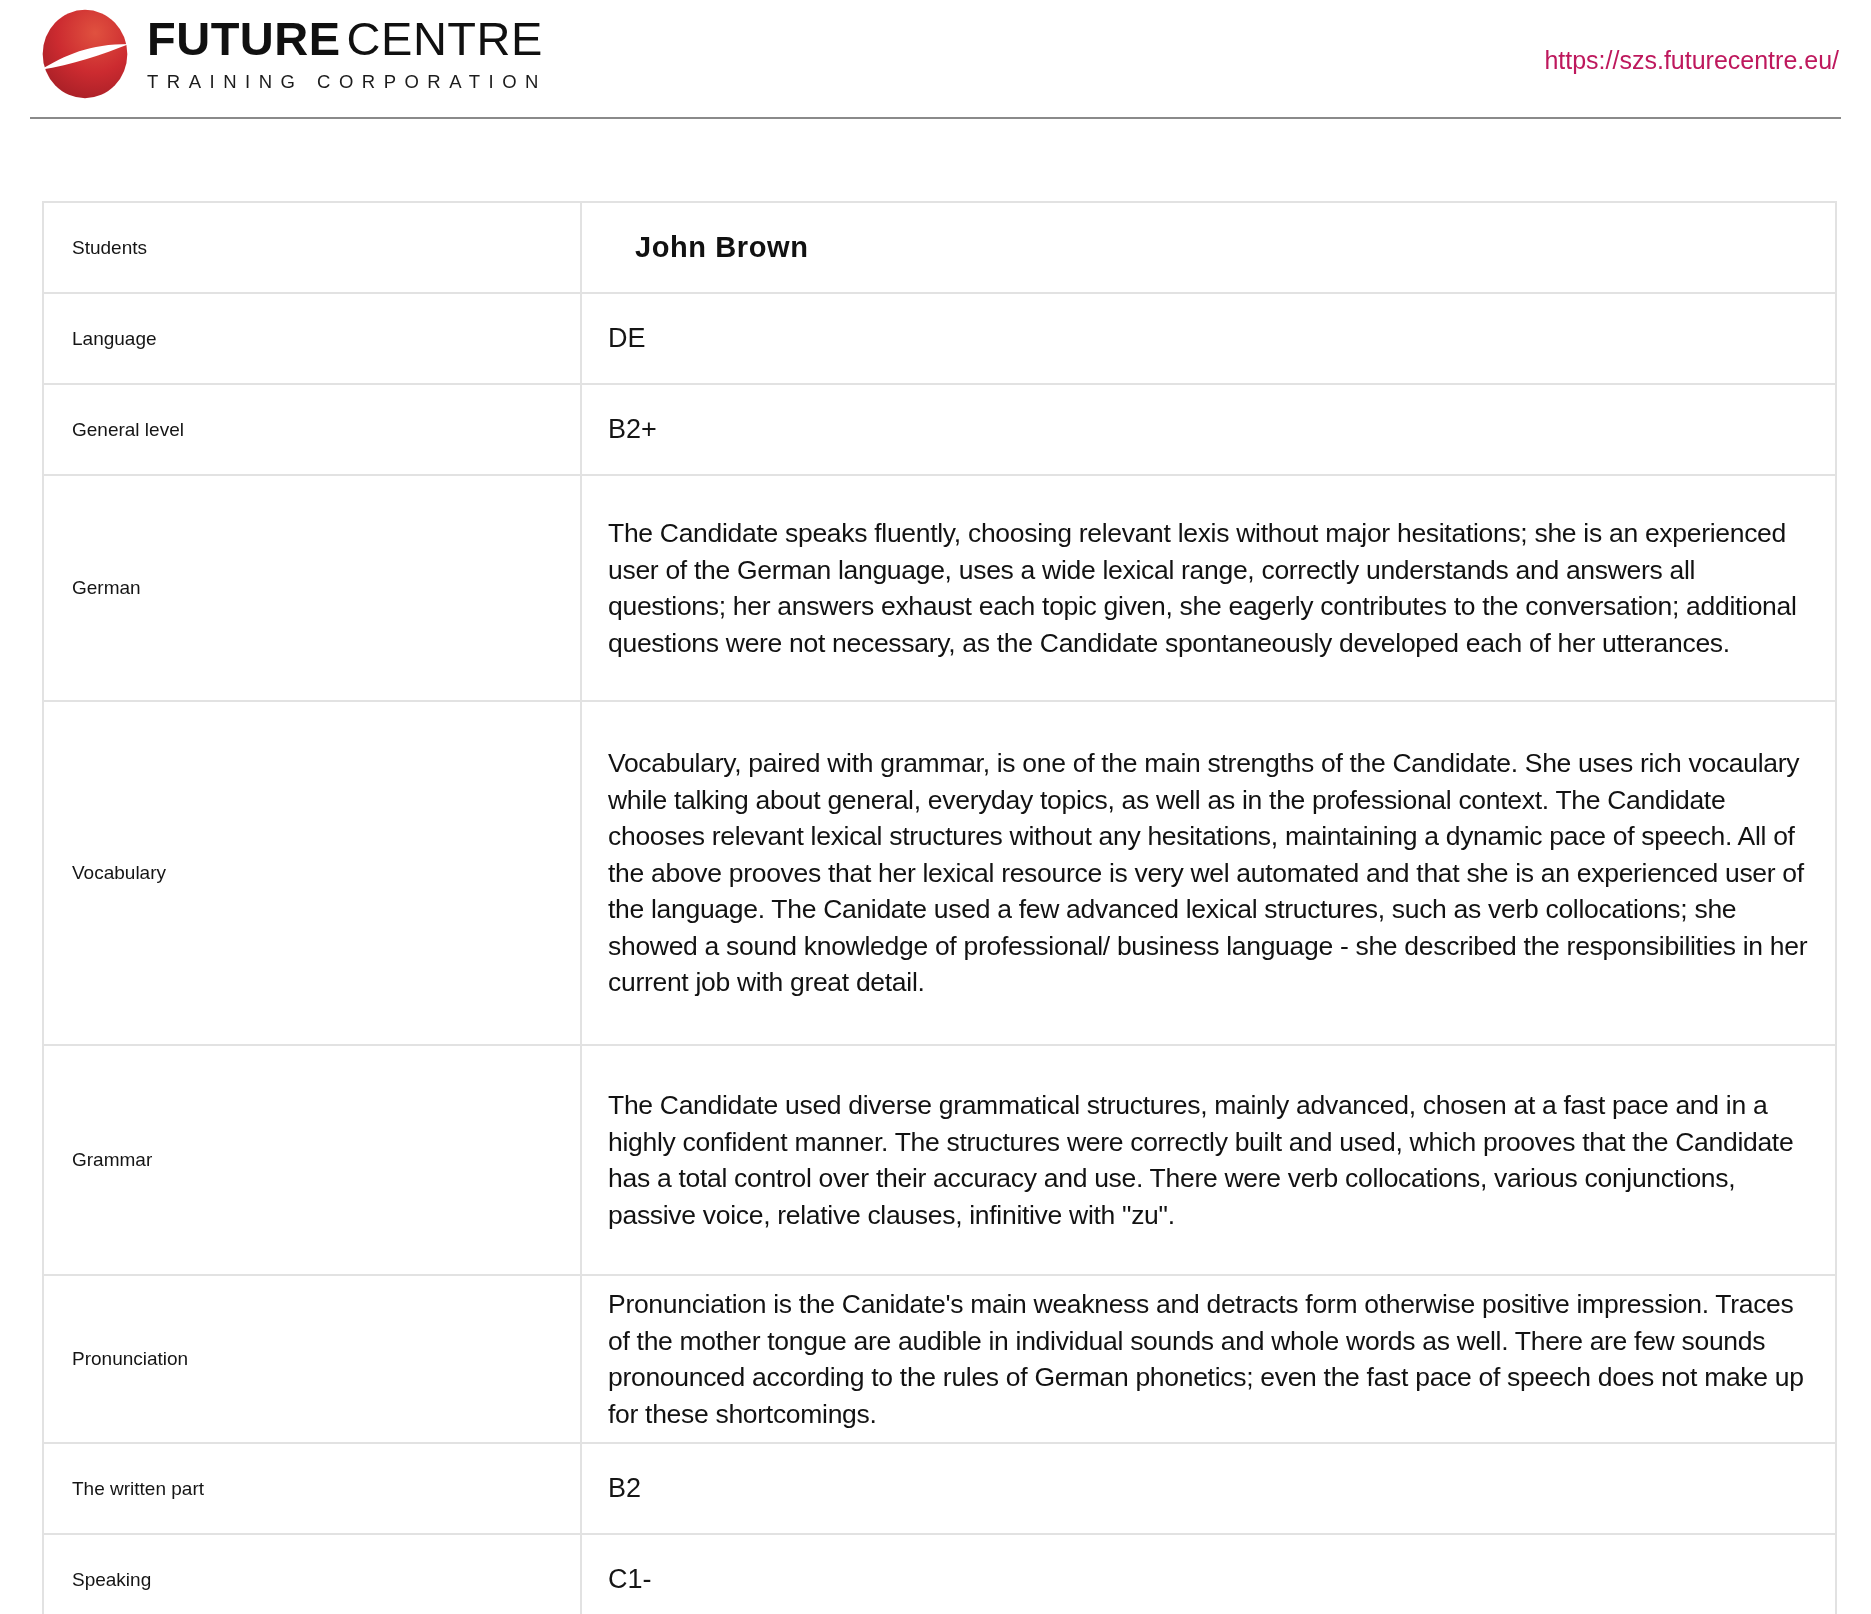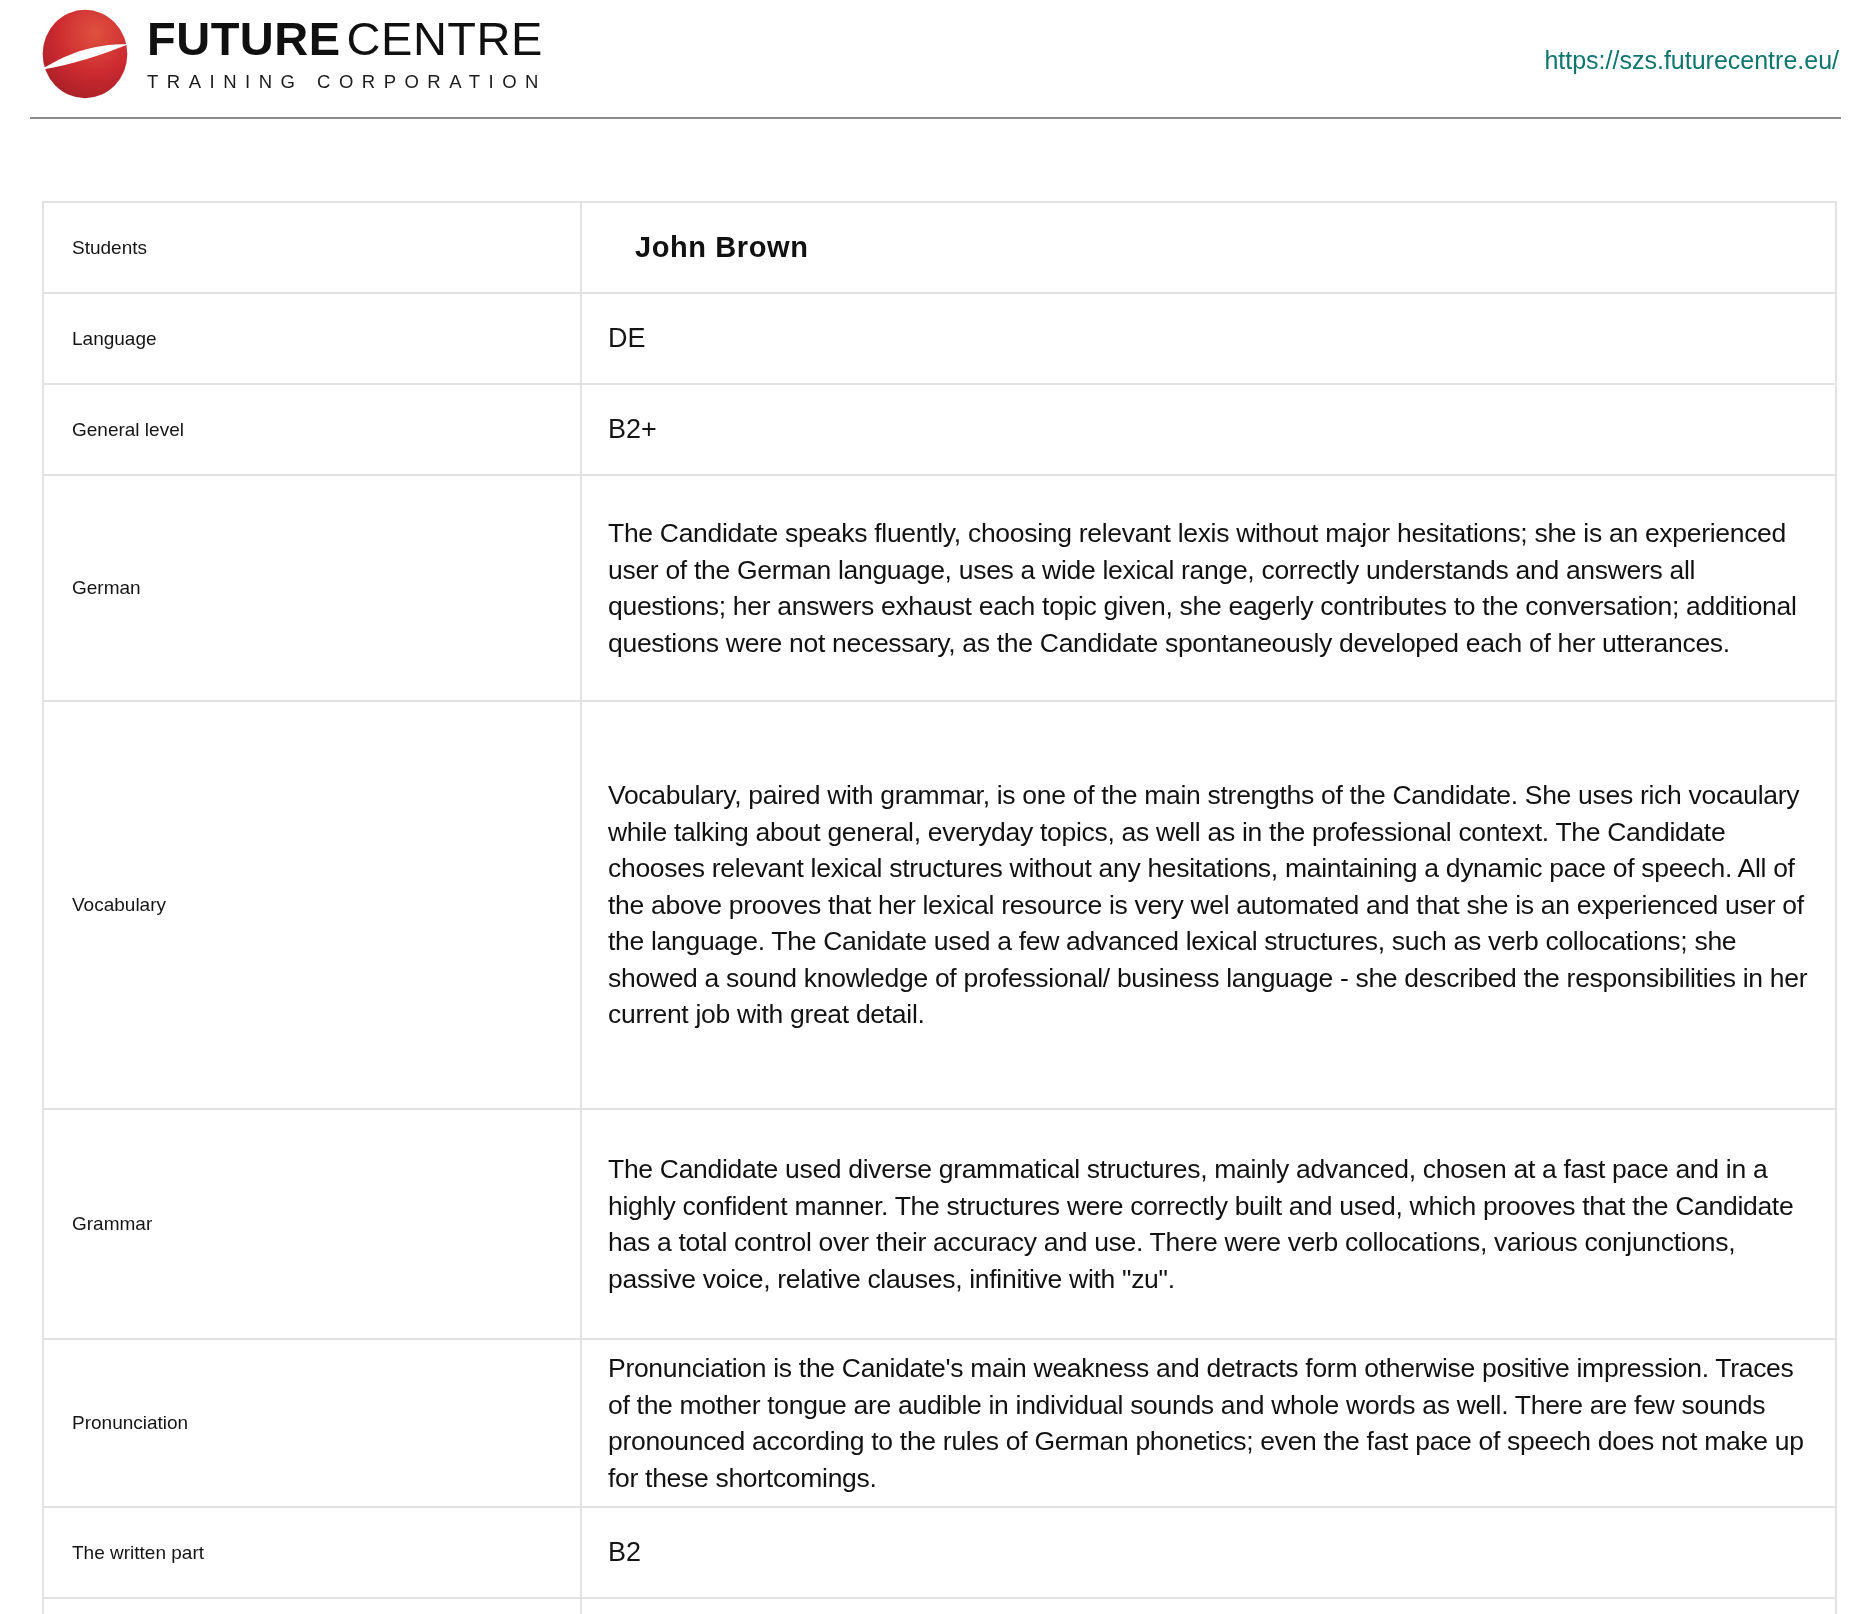--- a/index.html
+++ b/index.html
@@ -37,21 +37,21 @@
     margin-top: 7px;
     font-size: 18.5px;
     font-weight: 500;
     letter-spacing: 8.5px;
     color: #1c1c1c;
     white-space: nowrap;
   }
   .site-url {
     margin-top: 38px;
     font-size: 25px;
-    color: #0f766e;
+    color: #be185d;
   }
   .rule {
     border: none;
     border-top: 2px solid #8a8a8a;
     margin: 0 30px 0 30px;
   }
   
   table.report {
     border-collapse: collapse;
     table-layout: fixed;
@@ -87,21 +87,21 @@
   td.val .student-name {
     display: inline-block;
     padding-left: 27px;
     font-size: 29px;
     font-weight: 700;
     letter-spacing: 0.6px;
     color: #111111;
   }
   tr.r-short td  { height: 91px; }
   tr.r-fluency td { height: 226px; }
-  tr.r-vocab td   { height: 408px; }
+  tr.r-vocab td   { height: 344px; }
   tr.r-grammar td { height: 230px; }
   tr.r-pron td    { height: 168px; }
   tr.r-stub td    { height: 60px; }
 </style>
 </head>
 <body>
 
 <div class="page">
 
   <header class="header">

